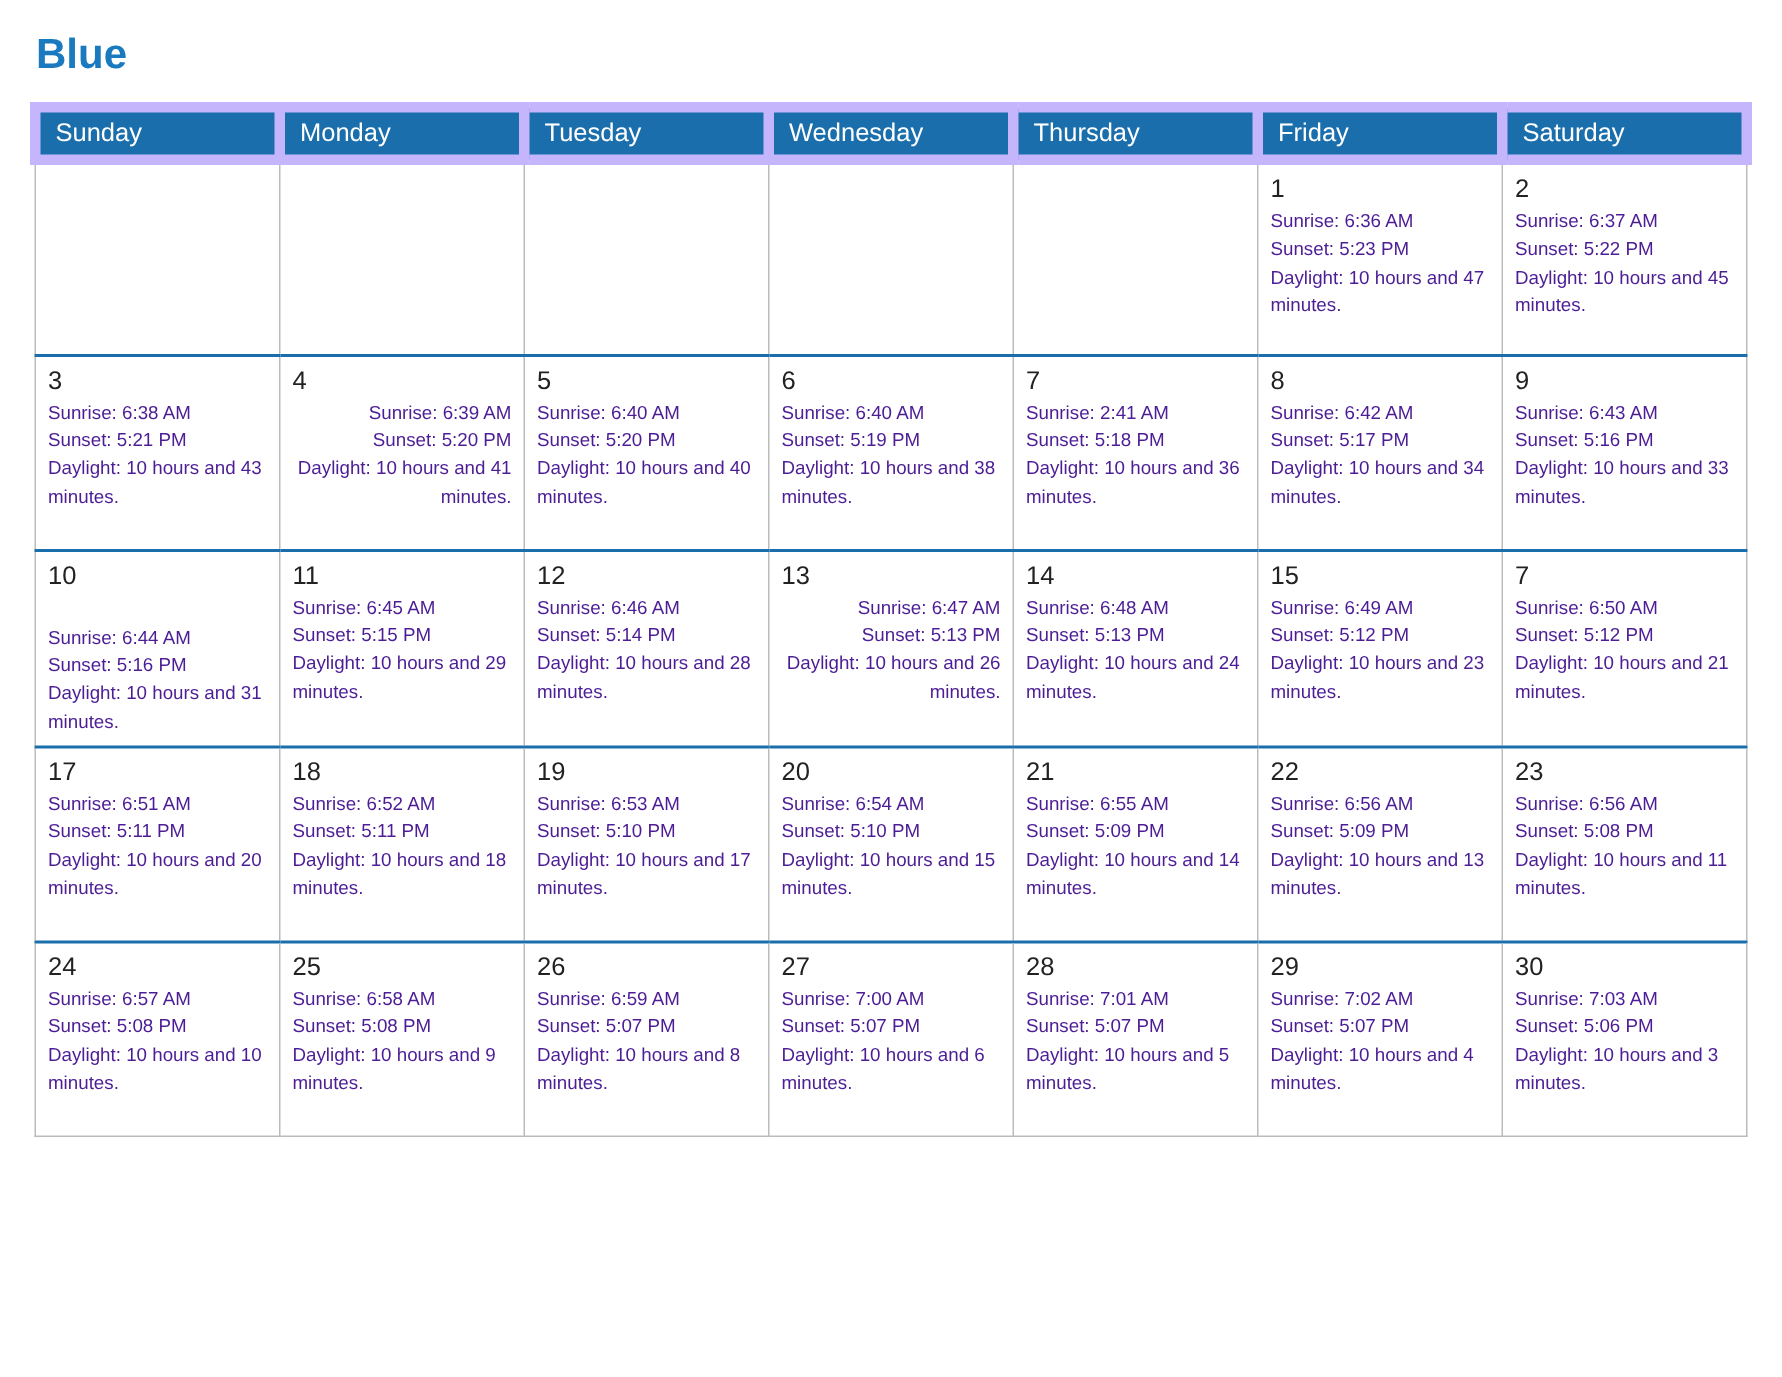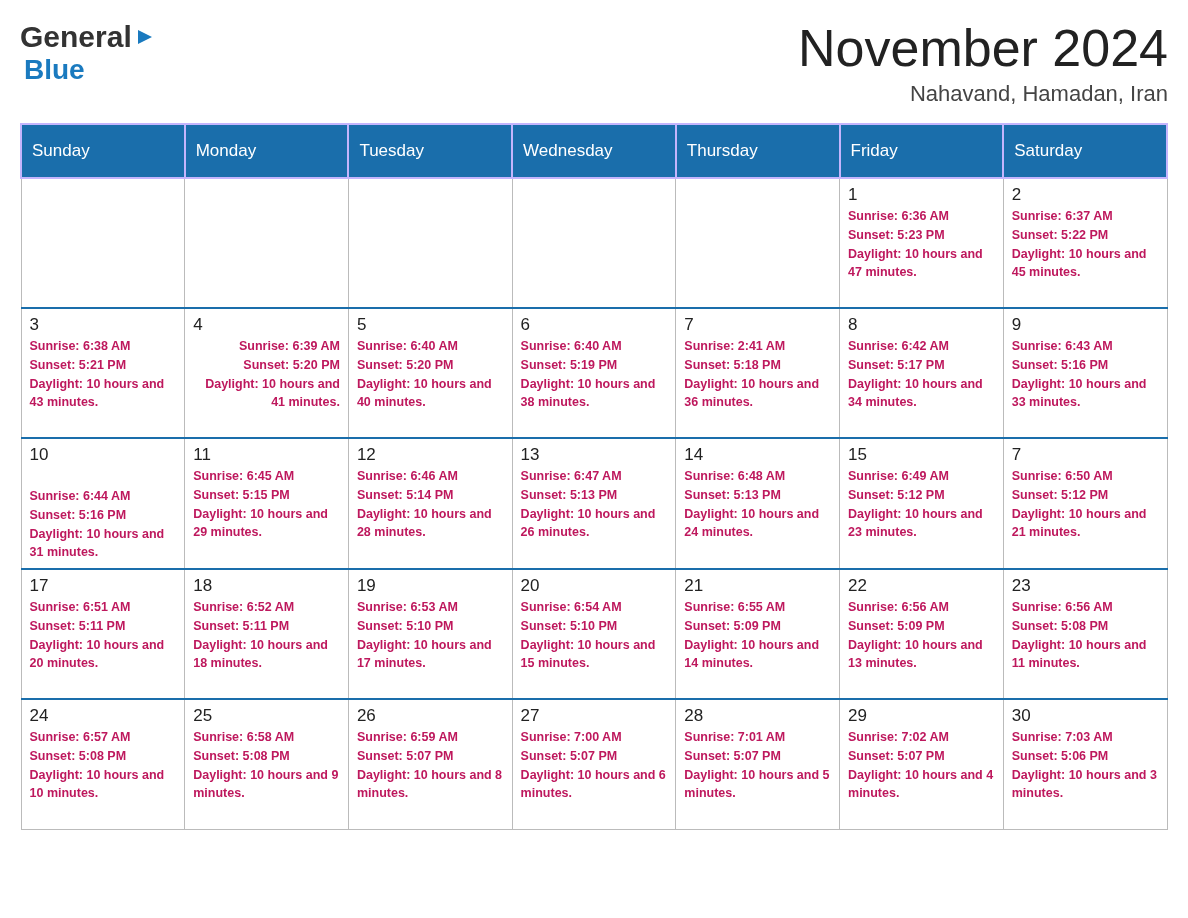--- a/index.html
+++ b/index.html
@@ -42,70 +42,59 @@
     .calendar {
       width: 100%;
       border-collapse: collapse;
       border: 1px solid #aaa;
     }
     .calendar th {
       background-color: #1a6eab;
       color: #fff;
       font-size: 17px;
       font-weight: normal;
-      padding: 16px 10px;
+      padding: 4px 10px;
       text-align: left;
-      border: 2px solid #c4b5fd;
+      border: 7px solid #c4b5fd;
     }
     .calendar td {
       border: 1px solid #bbb;
       vertical-align: top;
       padding: 6px 8px;
       width: calc(100% / 7);
       min-height: 110px;
       height: 130px;
     }
     .day-number {
       font-size: 17px;
       font-weight: normal;
       color: #222;
       display: block;
       margin-bottom: 2px;
     }
     .day-info {
       font-size: 12.5px;
-      color: #be185d;
+      color: #4c1d95;
       line-height: 1.5;
-      font-weight: bold;
     }
     .empty-cell {
       background: #fff;
     }
     .row-top td {
       border-top: 2px solid #1a6eab;
     }
   </style>
 </head>
 <body>
 
 <div class="header">
   <div class="logo">
-    <div class="logo-line">
-      <span style="font-size:30px;font-weight:bold;color:#333;">General</span>
-      <svg width="22" height="22" viewBox="0 0 22 22" style="margin-left:2px;vertical-align:middle;">
-        <polygon points="4,4 18,11 4,18" fill="#1a7abf"></polygon>
-      </svg>
-    </div>
     <div>
       <span style="font-size:28px;font-weight:bold;color:#1a7abf;margin-left:4px;">Blue</span>
     </div>
-  </div>
-  <div class="title-section">
-    <div class="month-title">November 2024</div>
-    <div class="location-title">Nahavand, Hamadan, Iran</div>
   </div>
 </div>
 
 <table class="calendar">
   <thead>
     <tr>
     <th>Sunday</th>
         <th>Monday</th>
         <th>Tuesday</th>
         <th>Wednesday</th>
@@ -192,21 +181,21 @@
 Daylight: 10 hours and 29 minutes.</div>
         </td>
         <td>
           <span class="day-number">12</span>
           <div class="day-info" style="white-space: pre-line;">Sunrise: 6:46 AM
 Sunset: 5:14 PM
 Daylight: 10 hours and 28 minutes.</div>
         </td>
         <td>
           <span class="day-number">13</span>
-          <div class="day-info" style="white-space: pre-line;">Sunrise: 6:47 AM
+          <div class="day-info" style="white-space: pre-line; text-align: right;">Sunrise: 6:47 AM
 Sunset: 5:13 PM
 Daylight: 10 hours and 26 minutes.</div>
         </td>
         <td>
           <span class="day-number">14</span>
           <div class="day-info" style="white-space: pre-line;">Sunrise: 6:48 AM
 Sunset: 5:13 PM
 Daylight: 10 hours and 24 minutes.</div>
         </td>
         <td>

